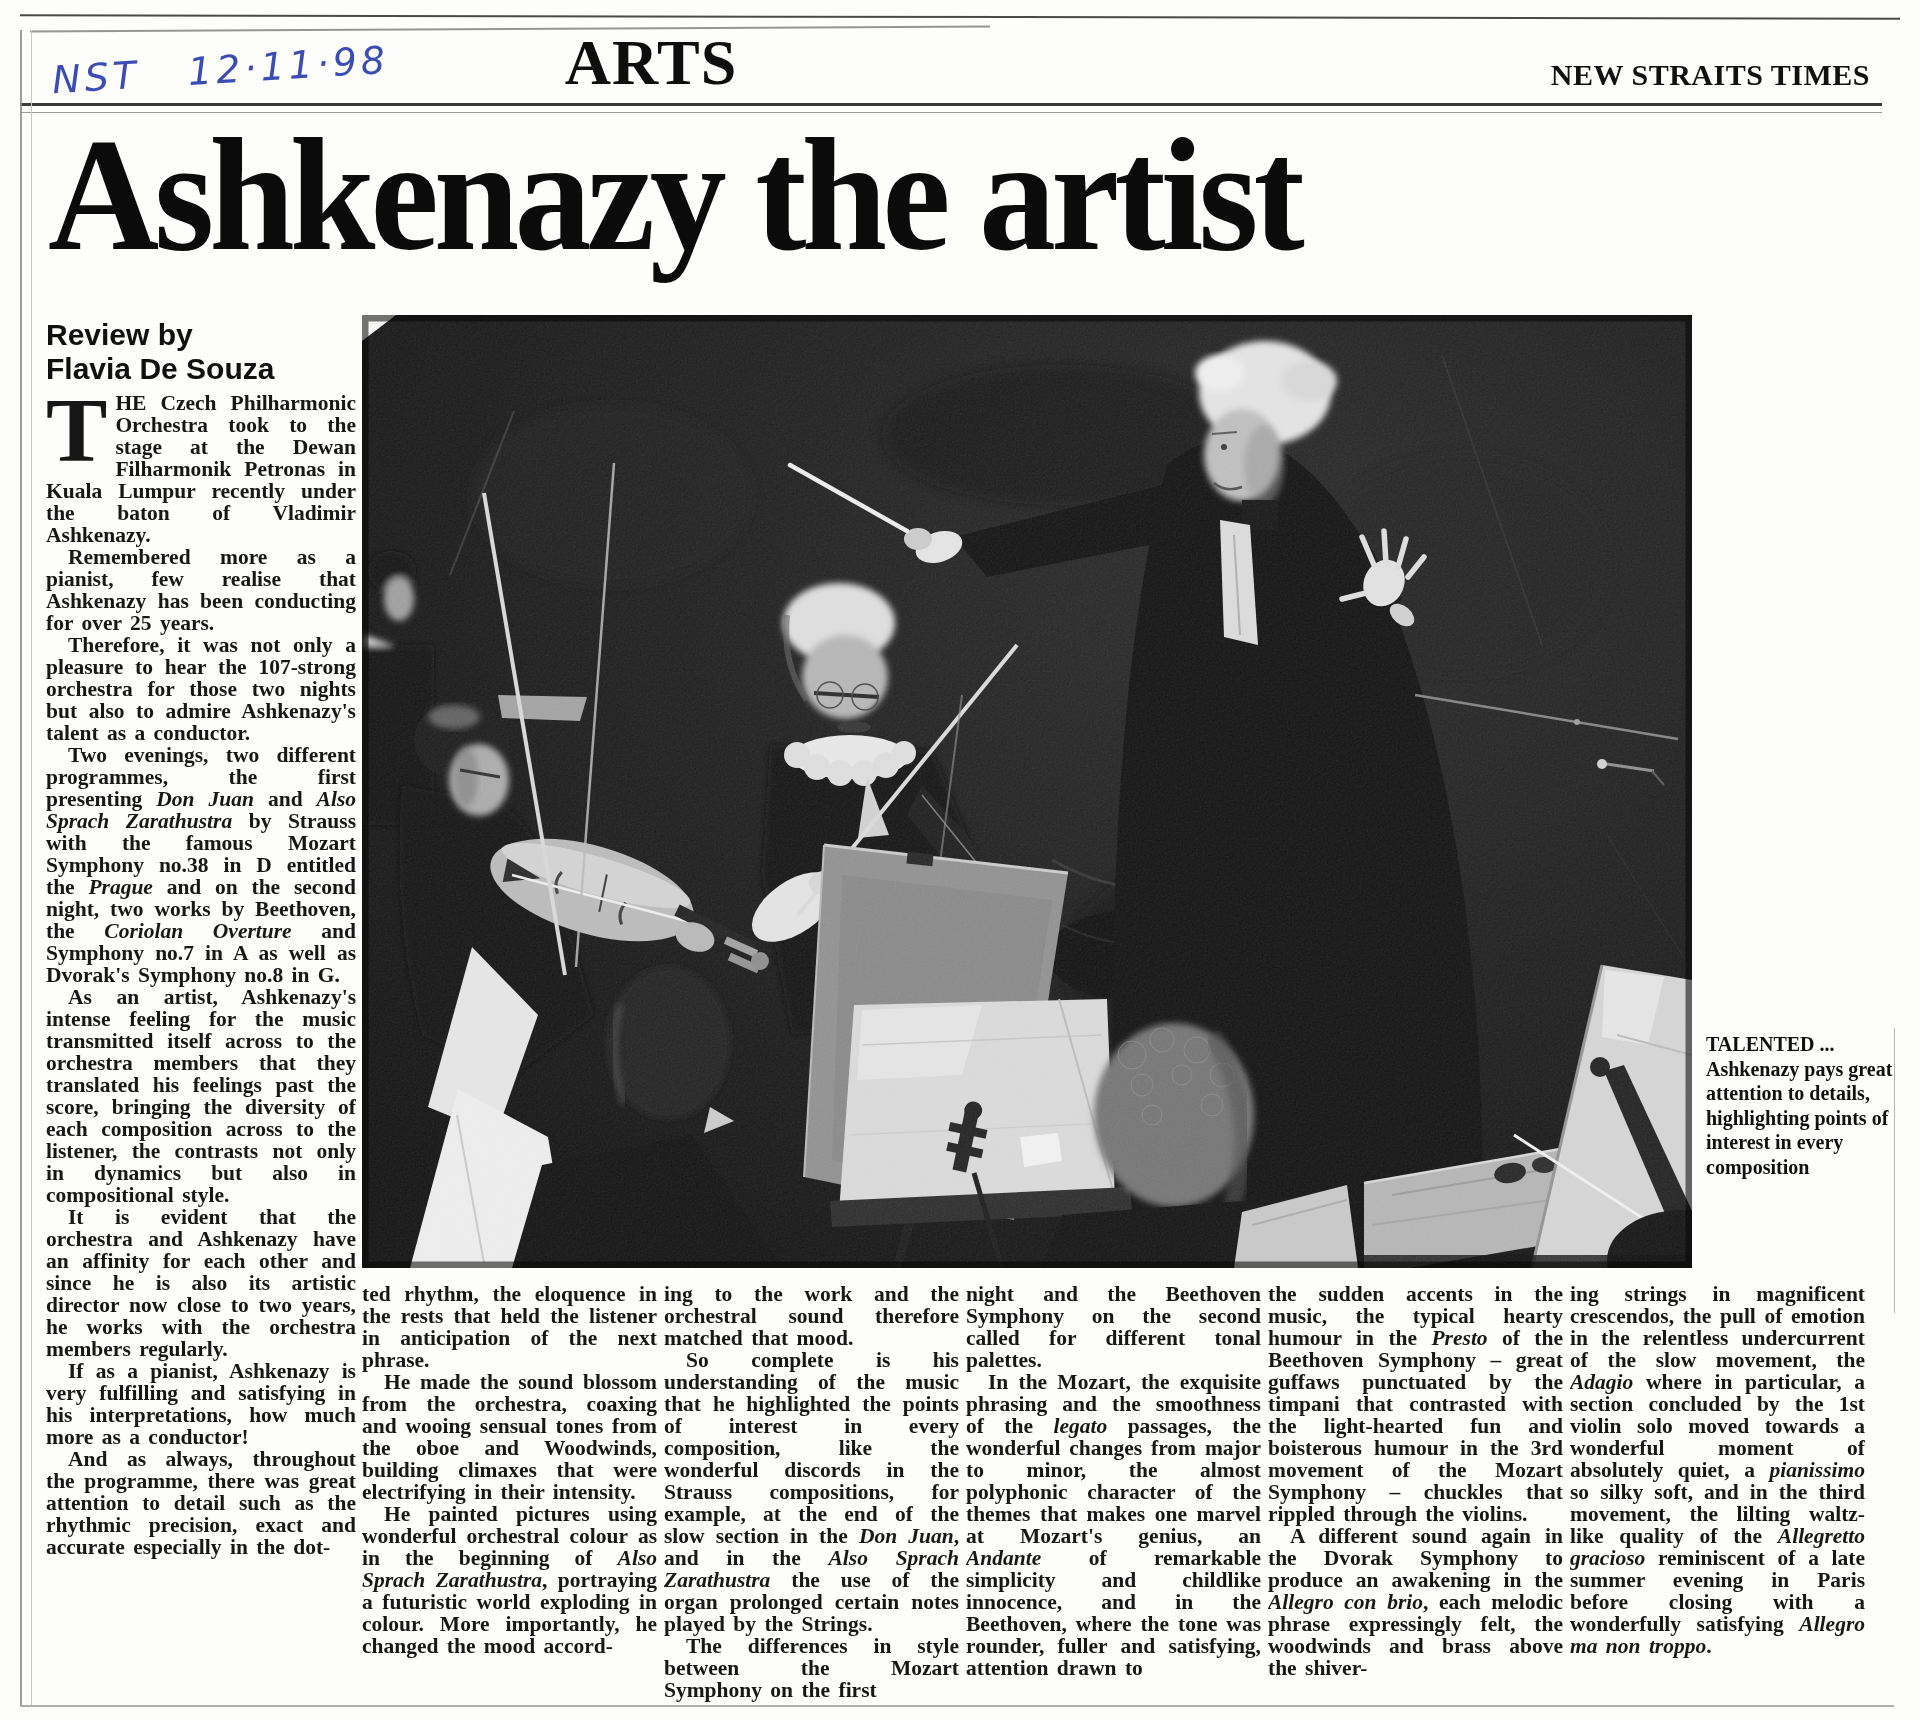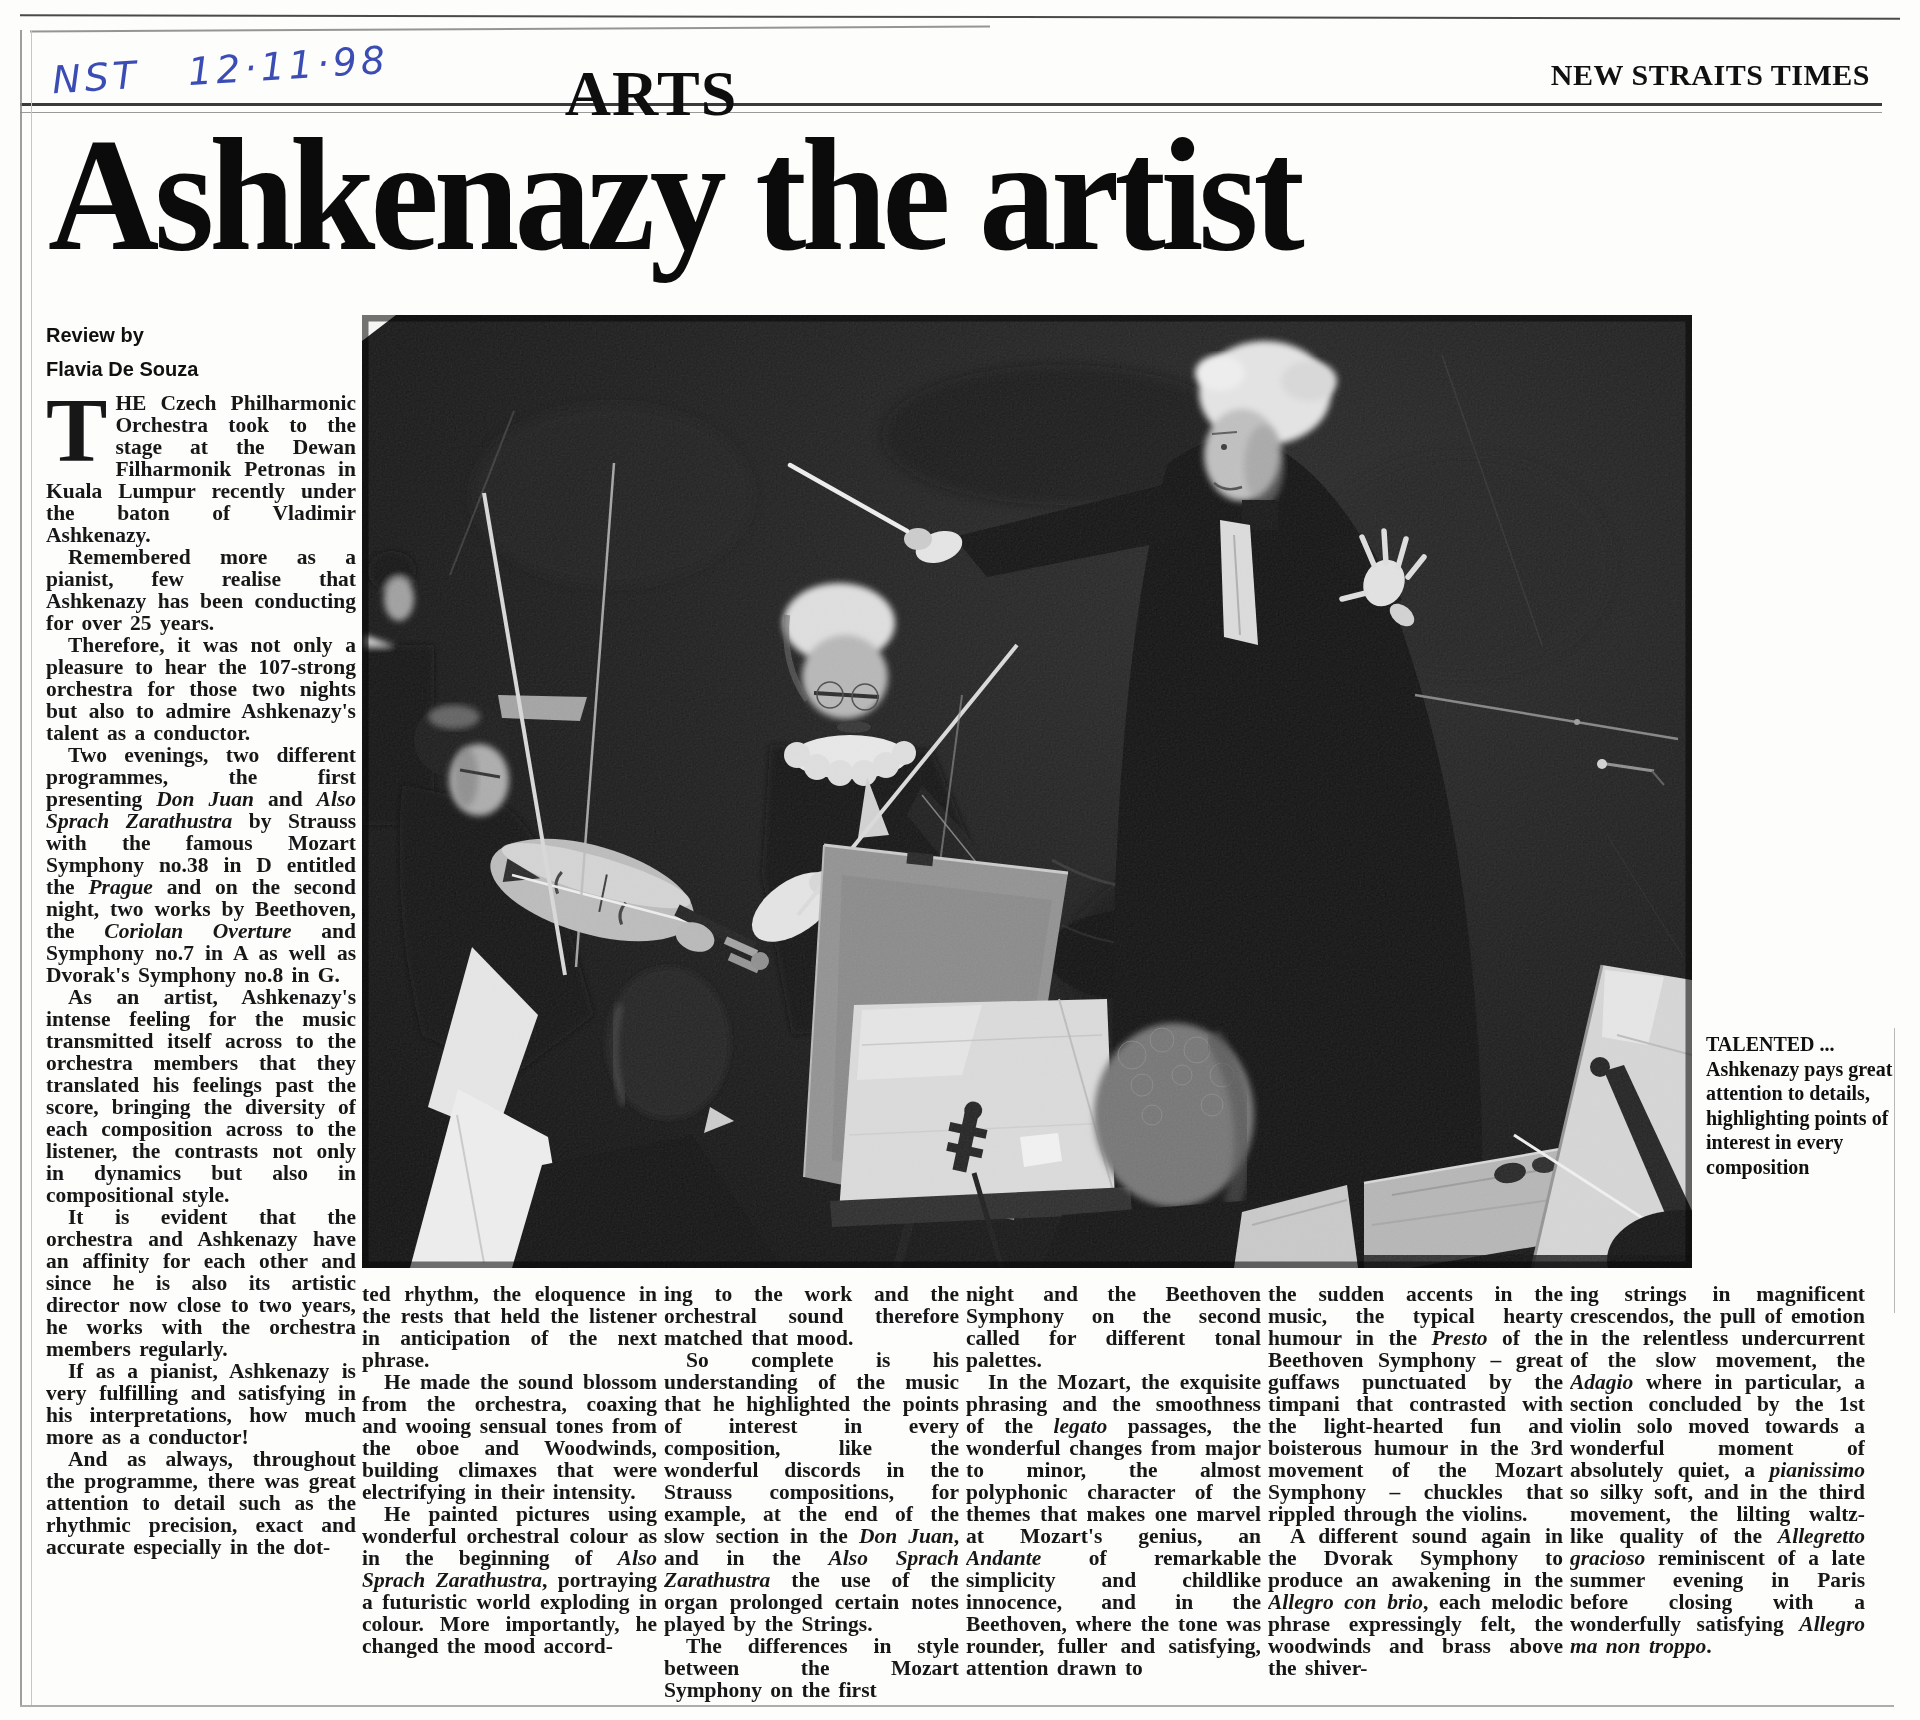--- a/index.html
+++ b/index.html
@@ -7,30 +7,30 @@
        font-family:"Liberation Serif",serif;color:#161616;}
 
   
   .hline,.vline{position:absolute;background:#555;}
 
   
   .annotation{position:absolute;left:52px;top:48px;font-family:"DejaVu Sans",sans-serif;
       font-style:italic;font-size:38px;letter-spacing:4px;color:#3b4db5;
       transform:rotate(-3.5deg);white-space:pre;}
   .section-label{position:absolute;left:560px;top:26px;width:182px;text-align:center;
-      font-size:64px;font-weight:bold;letter-spacing:1px;color:#0e0e0e;margin-top:31px;}
+      font-size:64px;font-weight:bold;letter-spacing:1px;color:#0e0e0e;}
   .masthead{position:absolute;right:50px;top:58px;font-size:30px;font-weight:bold;
       letter-spacing:.5px;color:#111;}
 
   
   .headline{position:absolute;left:48px;top:112px;font-size:154px;font-weight:bold;
       letter-spacing:-5px;line-height:1.05;white-space:nowrap;color:#0b0b0b;
       transform:scaleY(1.04);transform-origin:left top;}
   .byline{position:absolute;left:46px;top:318px;font-family:"Liberation Sans",sans-serif;
-      font-weight:bold;font-size:20px;line-height:34px;color:#101010;}
+      font-weight:bold;font-size:30px;line-height:34px;color:#101010;}
 
   
   .col{font-size:21.5px;line-height:22px;font-weight:bold;text-align:justify;
       word-spacing:3px;color:#171717;overflow:hidden;}
   .col p{margin:0;text-indent:22px;}
   .col p.noind{text-indent:0;}
   .col i{font-style:italic;}
   .dropcap{float:left;font-size:92px;line-height:72px;padding:2px 8px 0 0;font-weight:bold;}
   .col1{position:absolute;left:46px;top:392px;width:310px;height:1310px;}
   #bottom-cols{position:absolute;left:362px;top:1283px;width:1534px;height:420px;

